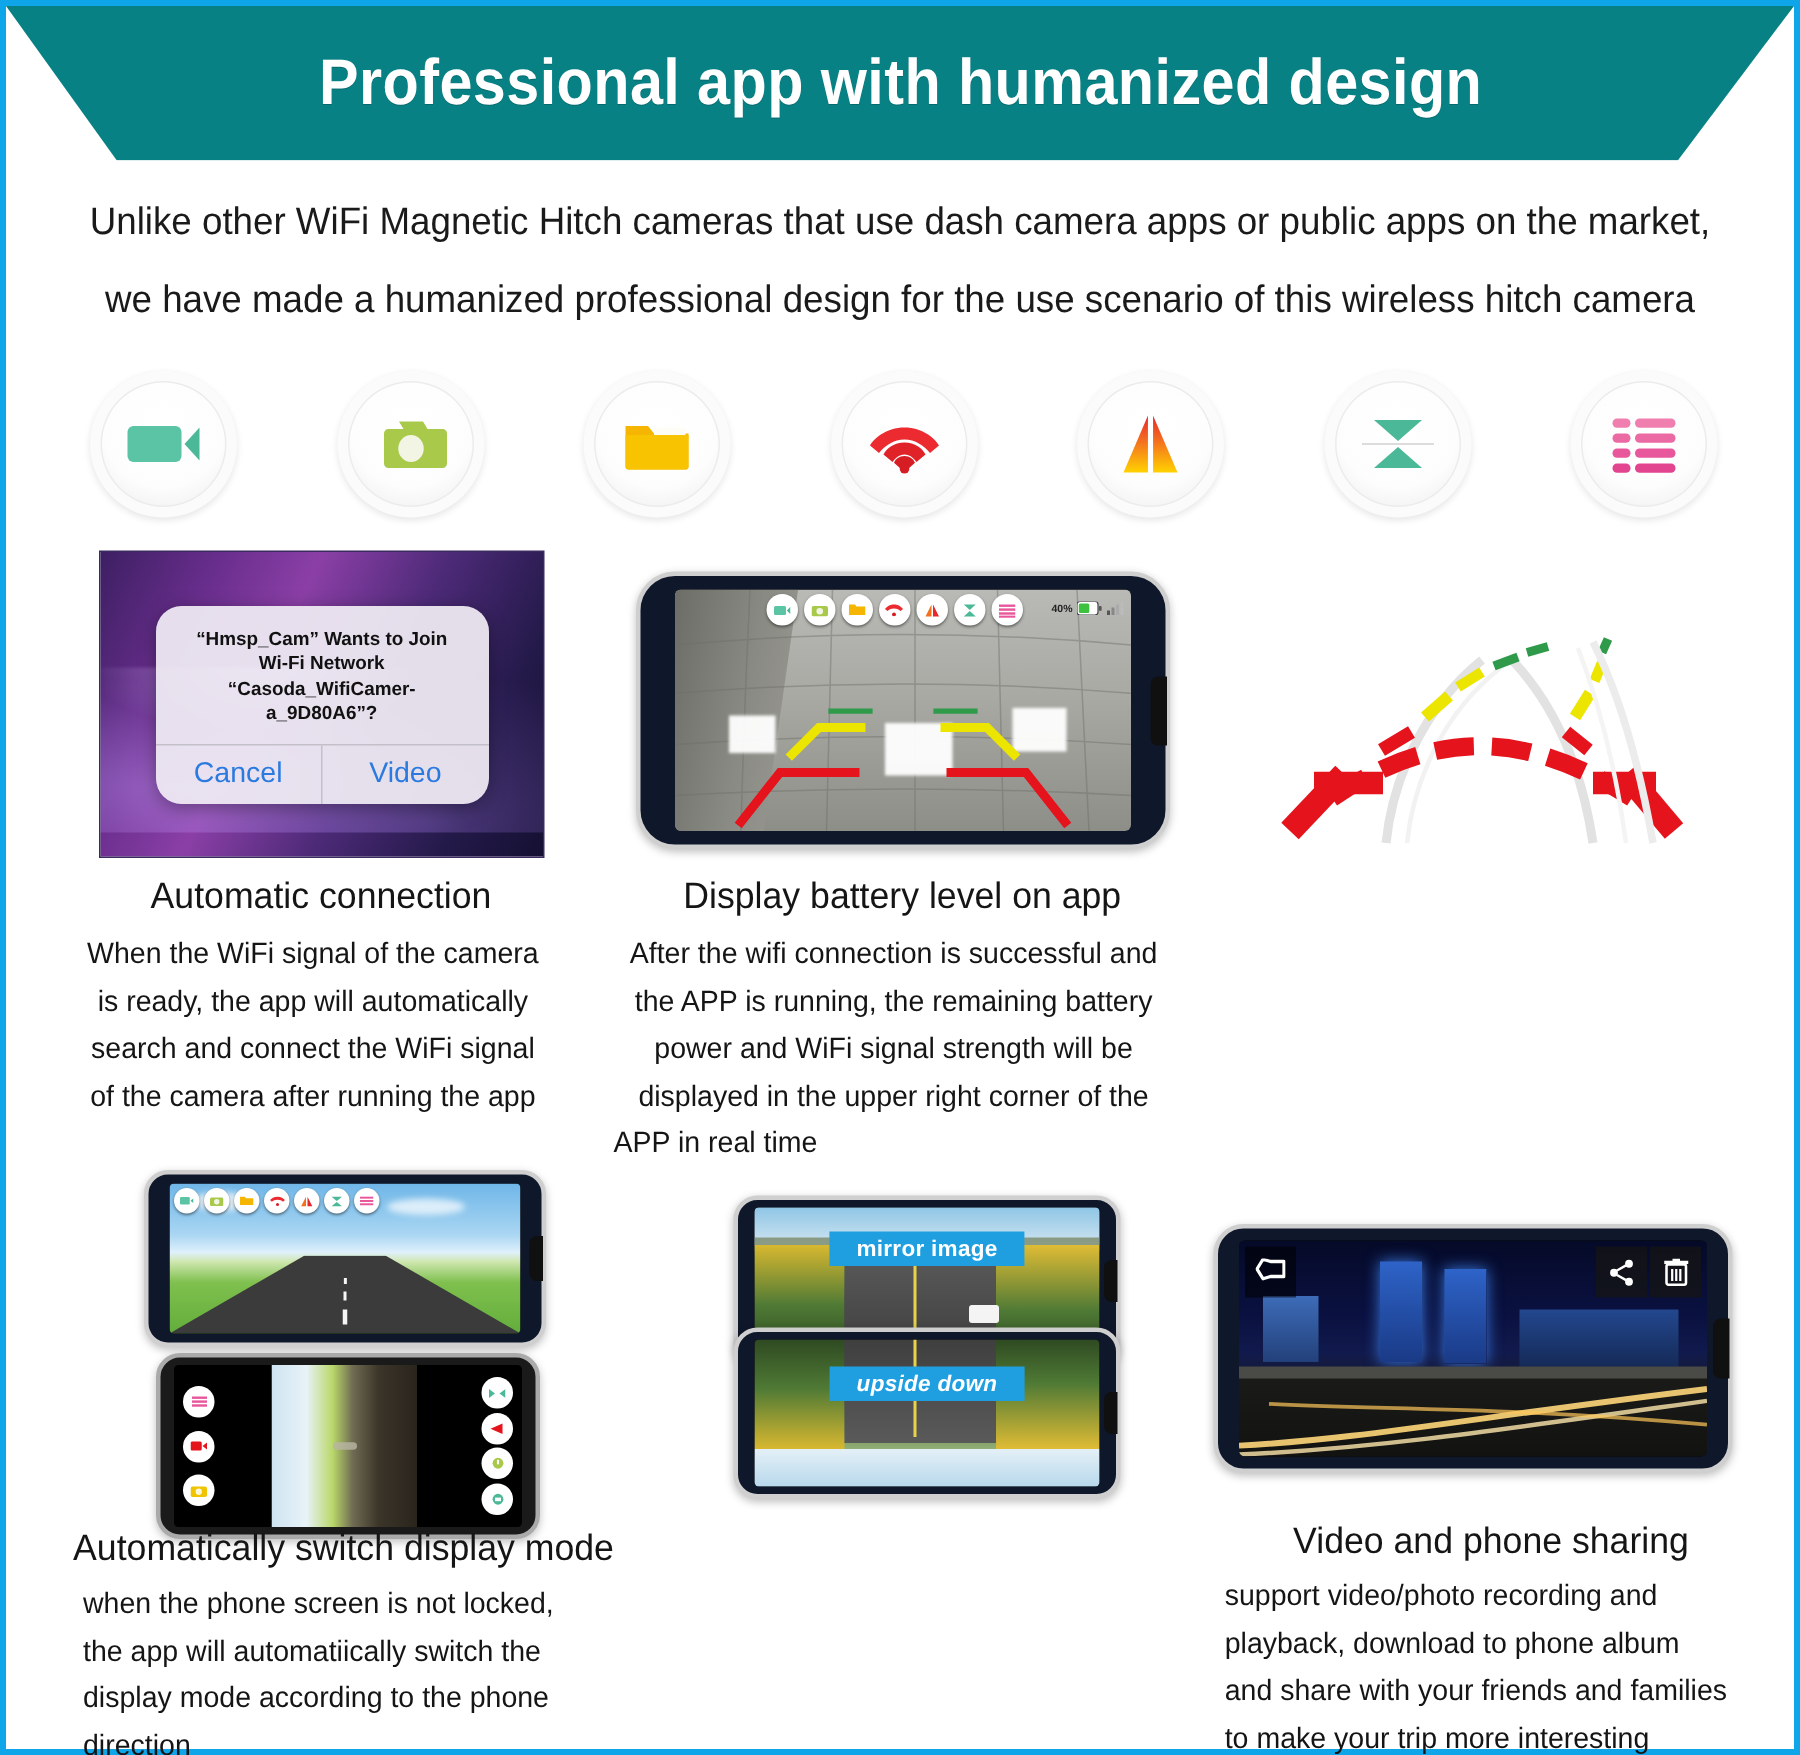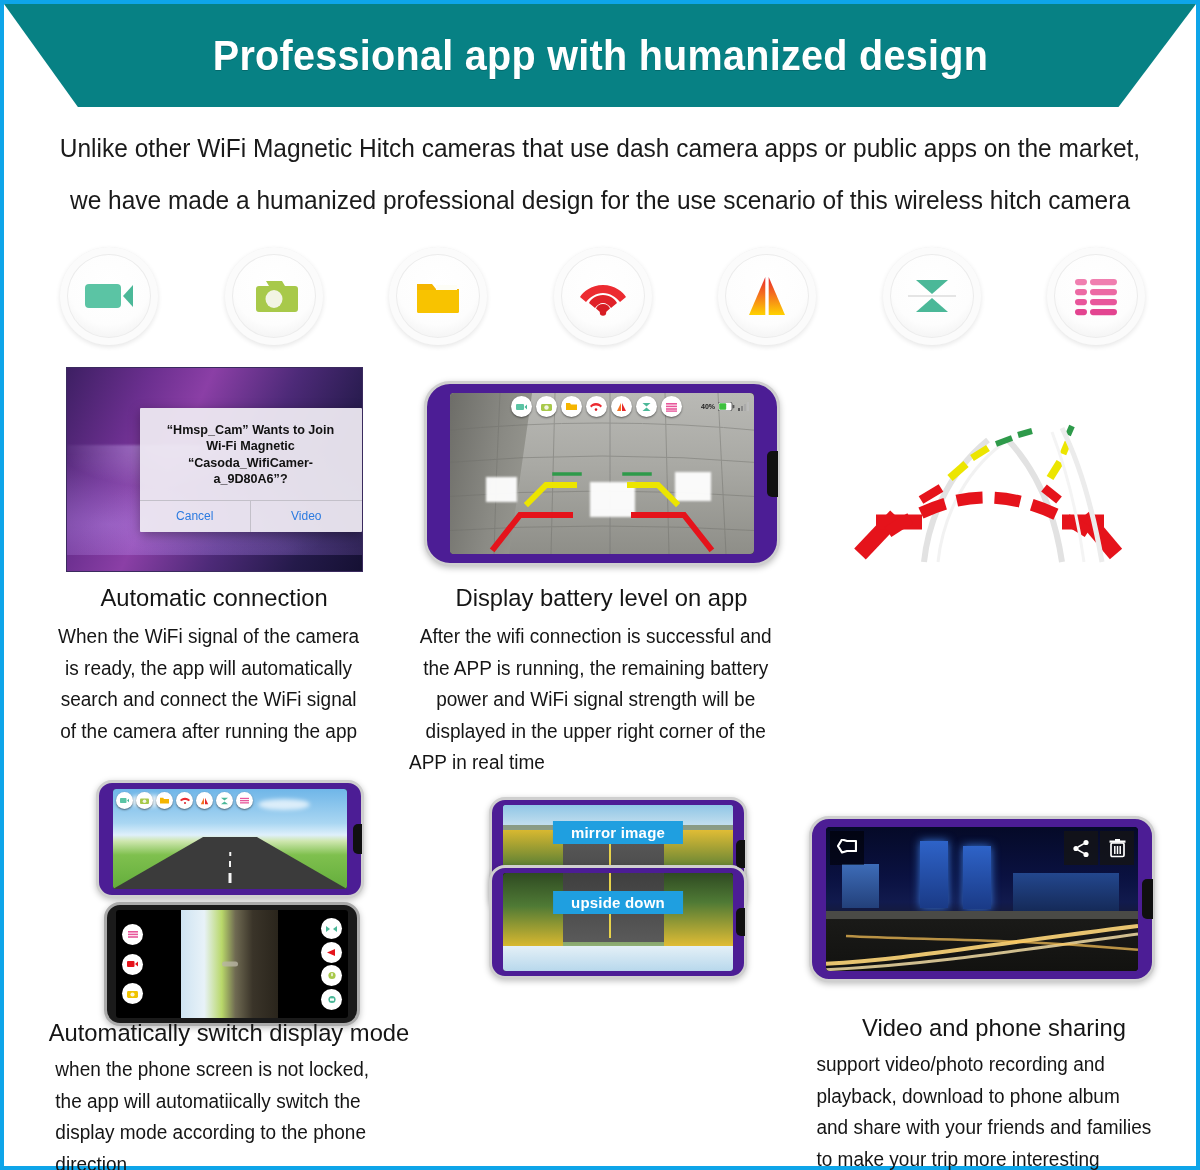--- a/index.html
+++ b/index.html
@@ -64,21 +64,21 @@
     transform:scaleX(.97);
   }
   .cap-body{
     font-size:19.6px;line-height:31.5px;color:#151515;
     transform:scaleX(.97);transform-origin:left center;
   }
   .cap-body.center{text-align:center;}
 
   
   .phone{
-    position:relative;background:#4c1d95;
+    position:relative;background:#0f172a;
     border:3px solid #cfcfcf;
     box-shadow:0 2px 6px rgba(0,0,0,.25);
   }
   .phone-inner{position:absolute;overflow:hidden;background:#000;}
   .notch-r{
     position:absolute;right:-1px;top:50%;transform:translateY(-50%);
     width:11px;height:46px;background:#101010;border-radius:5px 0 0 5px;z-index:4;
   }
 
   
@@ -93,33 +93,32 @@
                radial-gradient(ellipse at 70% 95%, rgba(160,120,230,.30) 0%, rgba(120,70,180,0) 60%);
   }
   .shot1 .wave{
     position:absolute;left:0;bottom:26%;width:100%;height:36%;
     background:radial-gradient(ellipse at 35% 0%, rgba(215,190,255,.55) 0%, rgba(215,190,255,0) 42%);
     filter:blur(1px);
   }
   .ios-alert{
     position:absolute;left:50%;top:50%;transform:translate(-50%,-50%);
     width:222px;background:rgba(238,234,242,.94);
-    border-radius:1px;overflow:hidden;
+    border-radius:17px;overflow:hidden;
     box-shadow:0 3px 12px rgba(0,0,0,.35);
     font-family:"Liberation Sans", sans-serif;
-    margin-left:36px;
   }
   .ios-alert .msg{
     padding:14px 12px 12px;text-align:center;
     font-size:12.6px;font-weight:700;line-height:16.5px;color:#111;
   }
   .ios-alert .btns{display:flex;border-top:1px solid #c3c0c9;}
   .ios-alert .btns div{
     flex:1;text-align:center;padding:8px 0 9px;
-    color:#2b7ae0;font-size:12px;
+    color:#2b7ae0;font-size:19px;
   }
   .ios-alert .btns div:first-child{border-right:1px solid #c3c0c9;}
 
   
   .ph2{position:absolute;left:420px;top:377px;width:350px;height:179px;border-radius:26px;}
   .ph2 .phone-inner{left:23px;top:9px;right:23px;bottom:9px;border-radius:4px;}
   .camview{position:absolute;inset:0;background:
       linear-gradient(180deg,#b9b9b5 0%,#a9a9a4 45%,#8e8e88 100%);}
   .grid-lines{position:absolute;inset:0;opacity:.45;}
   .camview .wallL{
@@ -147,21 +146,21 @@
 
   
   .ph4{position:absolute;left:100px;top:898px;width:250px;height:118px;border-radius:16px;background:#1a1a1a;border-color:#aaa;}
   .ph4 .phone-inner{left:9px;top:5px;right:9px;bottom:5px;border-radius:3px;background:#000;}
   .pm-center{position:absolute;left:28%;right:30%;top:0;bottom:0;overflow:hidden;}
   .pm-icons{position:absolute;display:flex;flex-direction:column;justify-content:space-evenly;align-items:center;top:6px;bottom:6px;}
   .mini{width:21px;height:21px;border-radius:50%;background:#fff;box-shadow:0 1px 2px rgba(0,0,0,.5);display:flex;align-items:center;justify-content:center;}
 
   
   .ph5{position:absolute;left:485px;top:793px;width:252px;height:108px;border-radius:16px;}
-  .ph6{position:absolute;left:485px;top:861px;width:252px;height:108px;border-radius:16px;}
+  .ph6{position:absolute;left:485px;top:881px;width:252px;height:108px;border-radius:16px;font-style:italic;}
   .ph5 .phone-inner,.ph6 .phone-inner{left:11px;top:5px;right:11px;bottom:5px;border-radius:3px;}
   .hwy{position:absolute;inset:0;background:linear-gradient(180deg,#9fd2ef 0%,#cfe8f6 16%,#8fae74 26%,#5e7f4a 46%,#4a4a4a 62%,#3c3c3c 100%);}
   .banner-lbl{
     position:absolute;left:50%;transform:translateX(-50%);
     background:#1f9fe0;color:#fff;font-weight:700;font-size:15px;
     padding:3px 18px;white-space:nowrap;letter-spacing:.2px;
   }
 
   
   .ph7{position:absolute;left:805px;top:812px;width:340px;height:160px;border-radius:20px;}
@@ -257,21 +256,21 @@
       </svg>
     </div>
   </div>
 
   <div class="shot1">
     <div class="swirl"></div>
     <div class="wave"></div>
     <div class="ios-alert">
       <div class="msg">
         <div>“Hmsp_Cam” Wants to Join</div>
-        <div>Wi-Fi Magnetic</div>
+        <div>Wi-Fi Network</div>
         <div>“Casoda_WifiCamer-</div>
         <div>a_9D80A6”?</div>
       </div>
       <div class="btns">
         <div>Cancel</div>
         <div>Video</div>
       </div>
     </div>
   </div>
 

